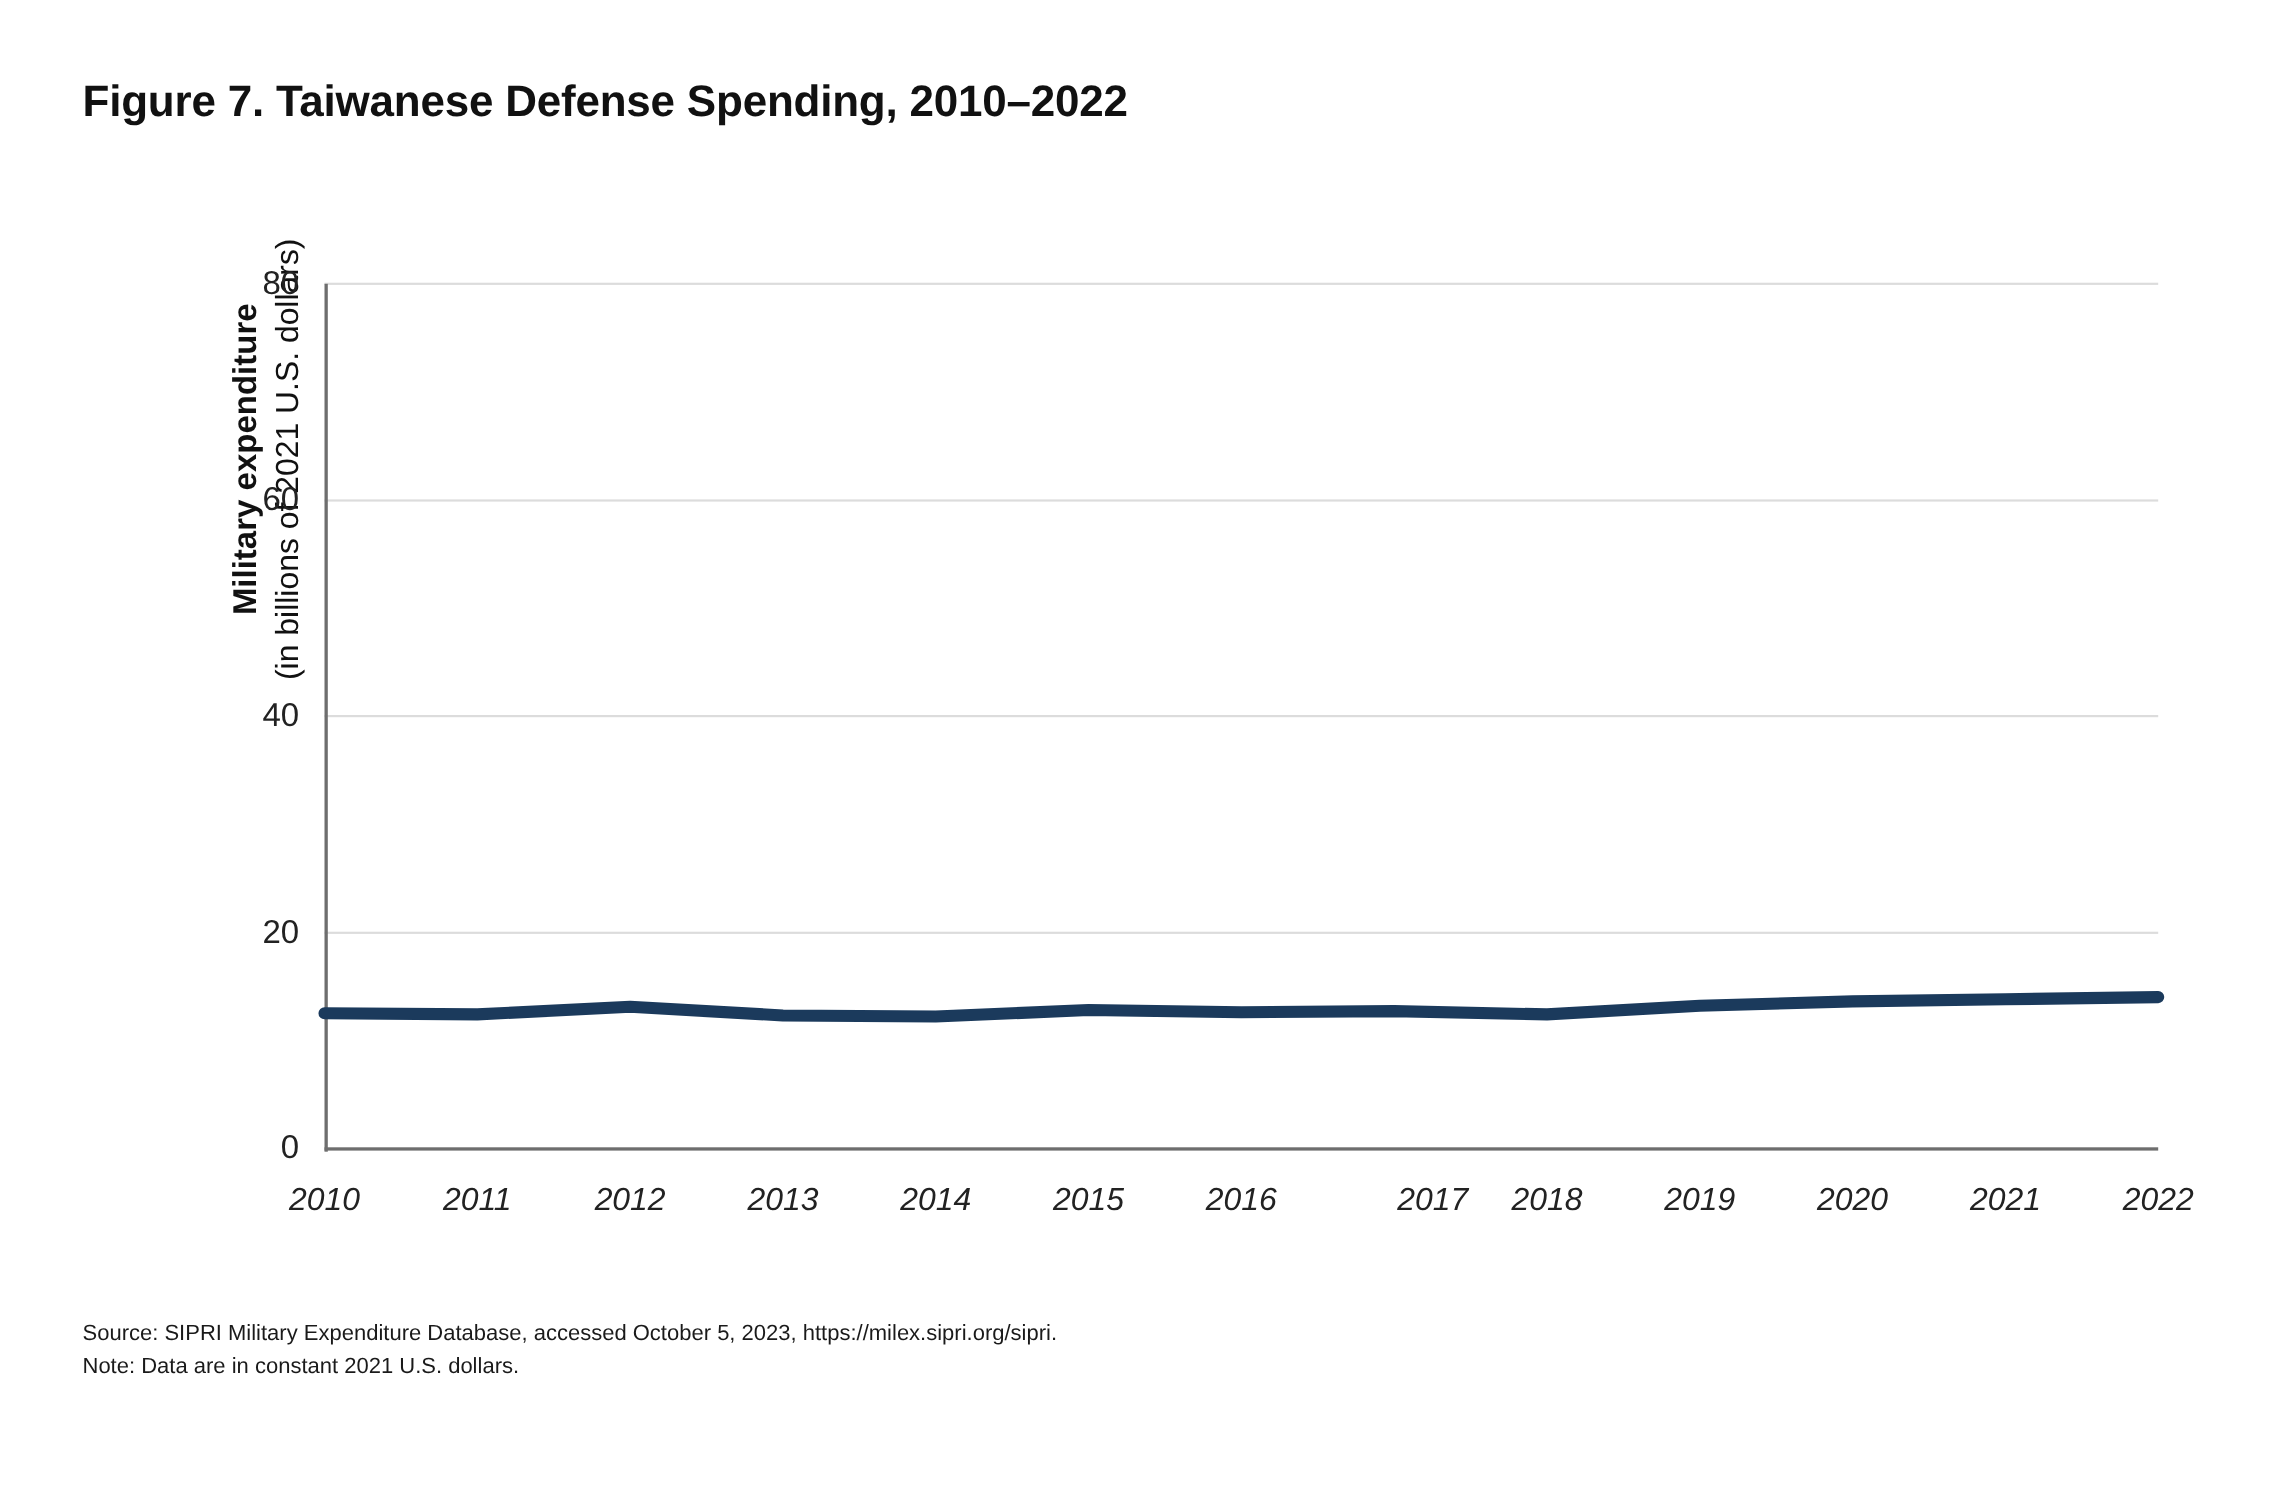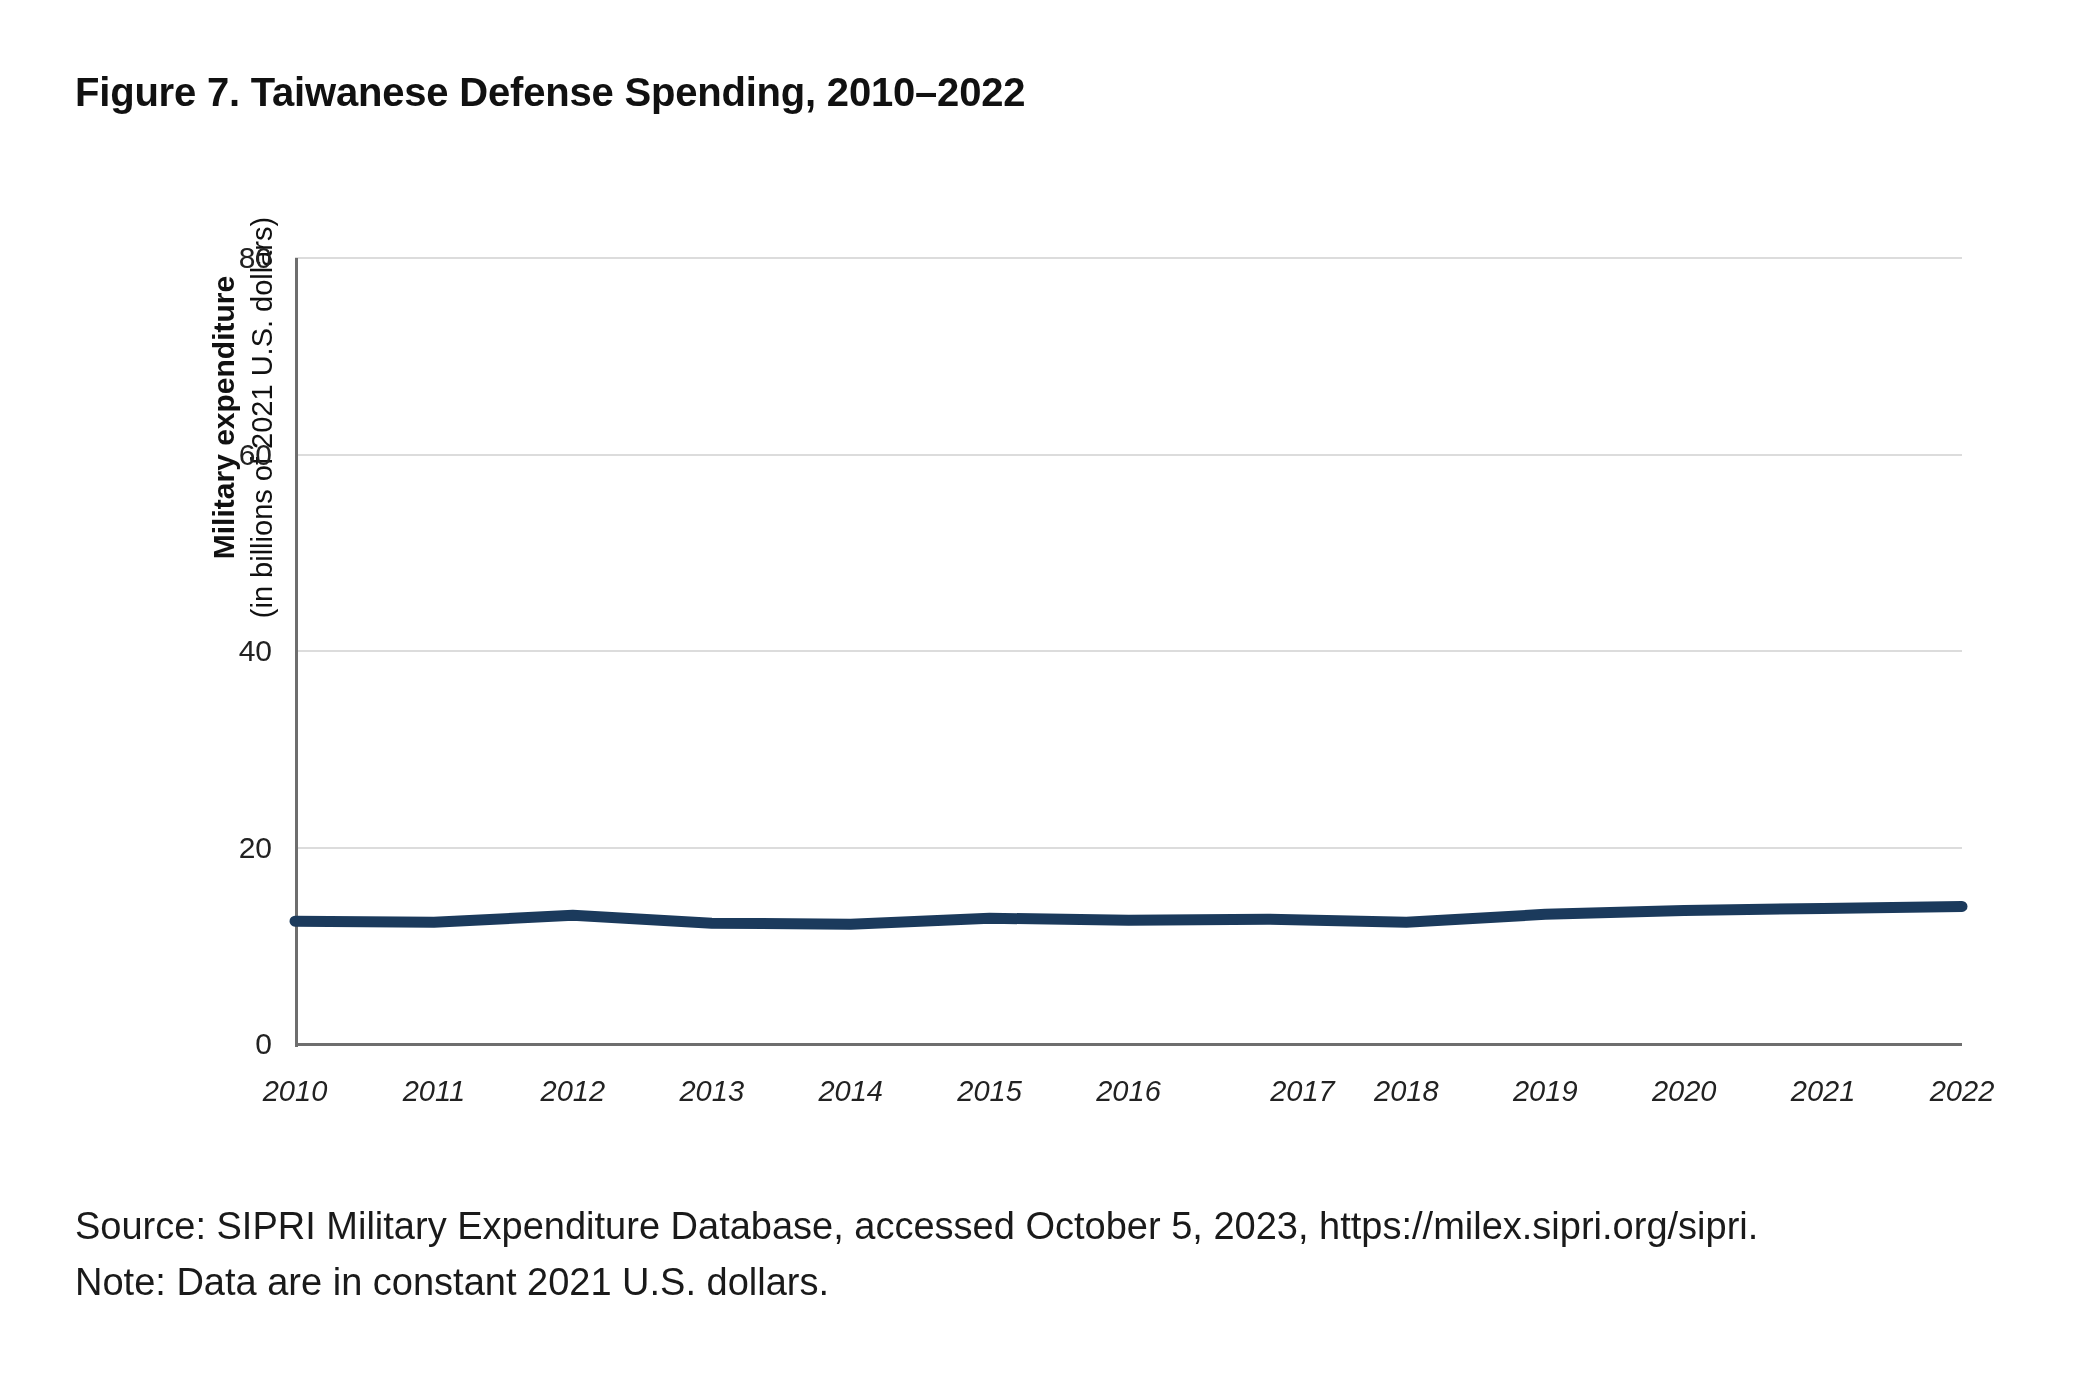--- a/index.html
+++ b/index.html
@@ -120,21 +120,21 @@
     top: 258px;
     width: 1667px;
     height: 786px;
     overflow: visible;
   }
 
   .footnotes {
     position: absolute;
     left: 75px;
     top: 1198px;
-    font-size: 38px;
+    font-size: 20px;
     line-height: 1.48;
     color: #1a1a1a;
   }
   .footnotes div {
     white-space: nowrap;
   }
 </style>
 </head>
 <body>
 

